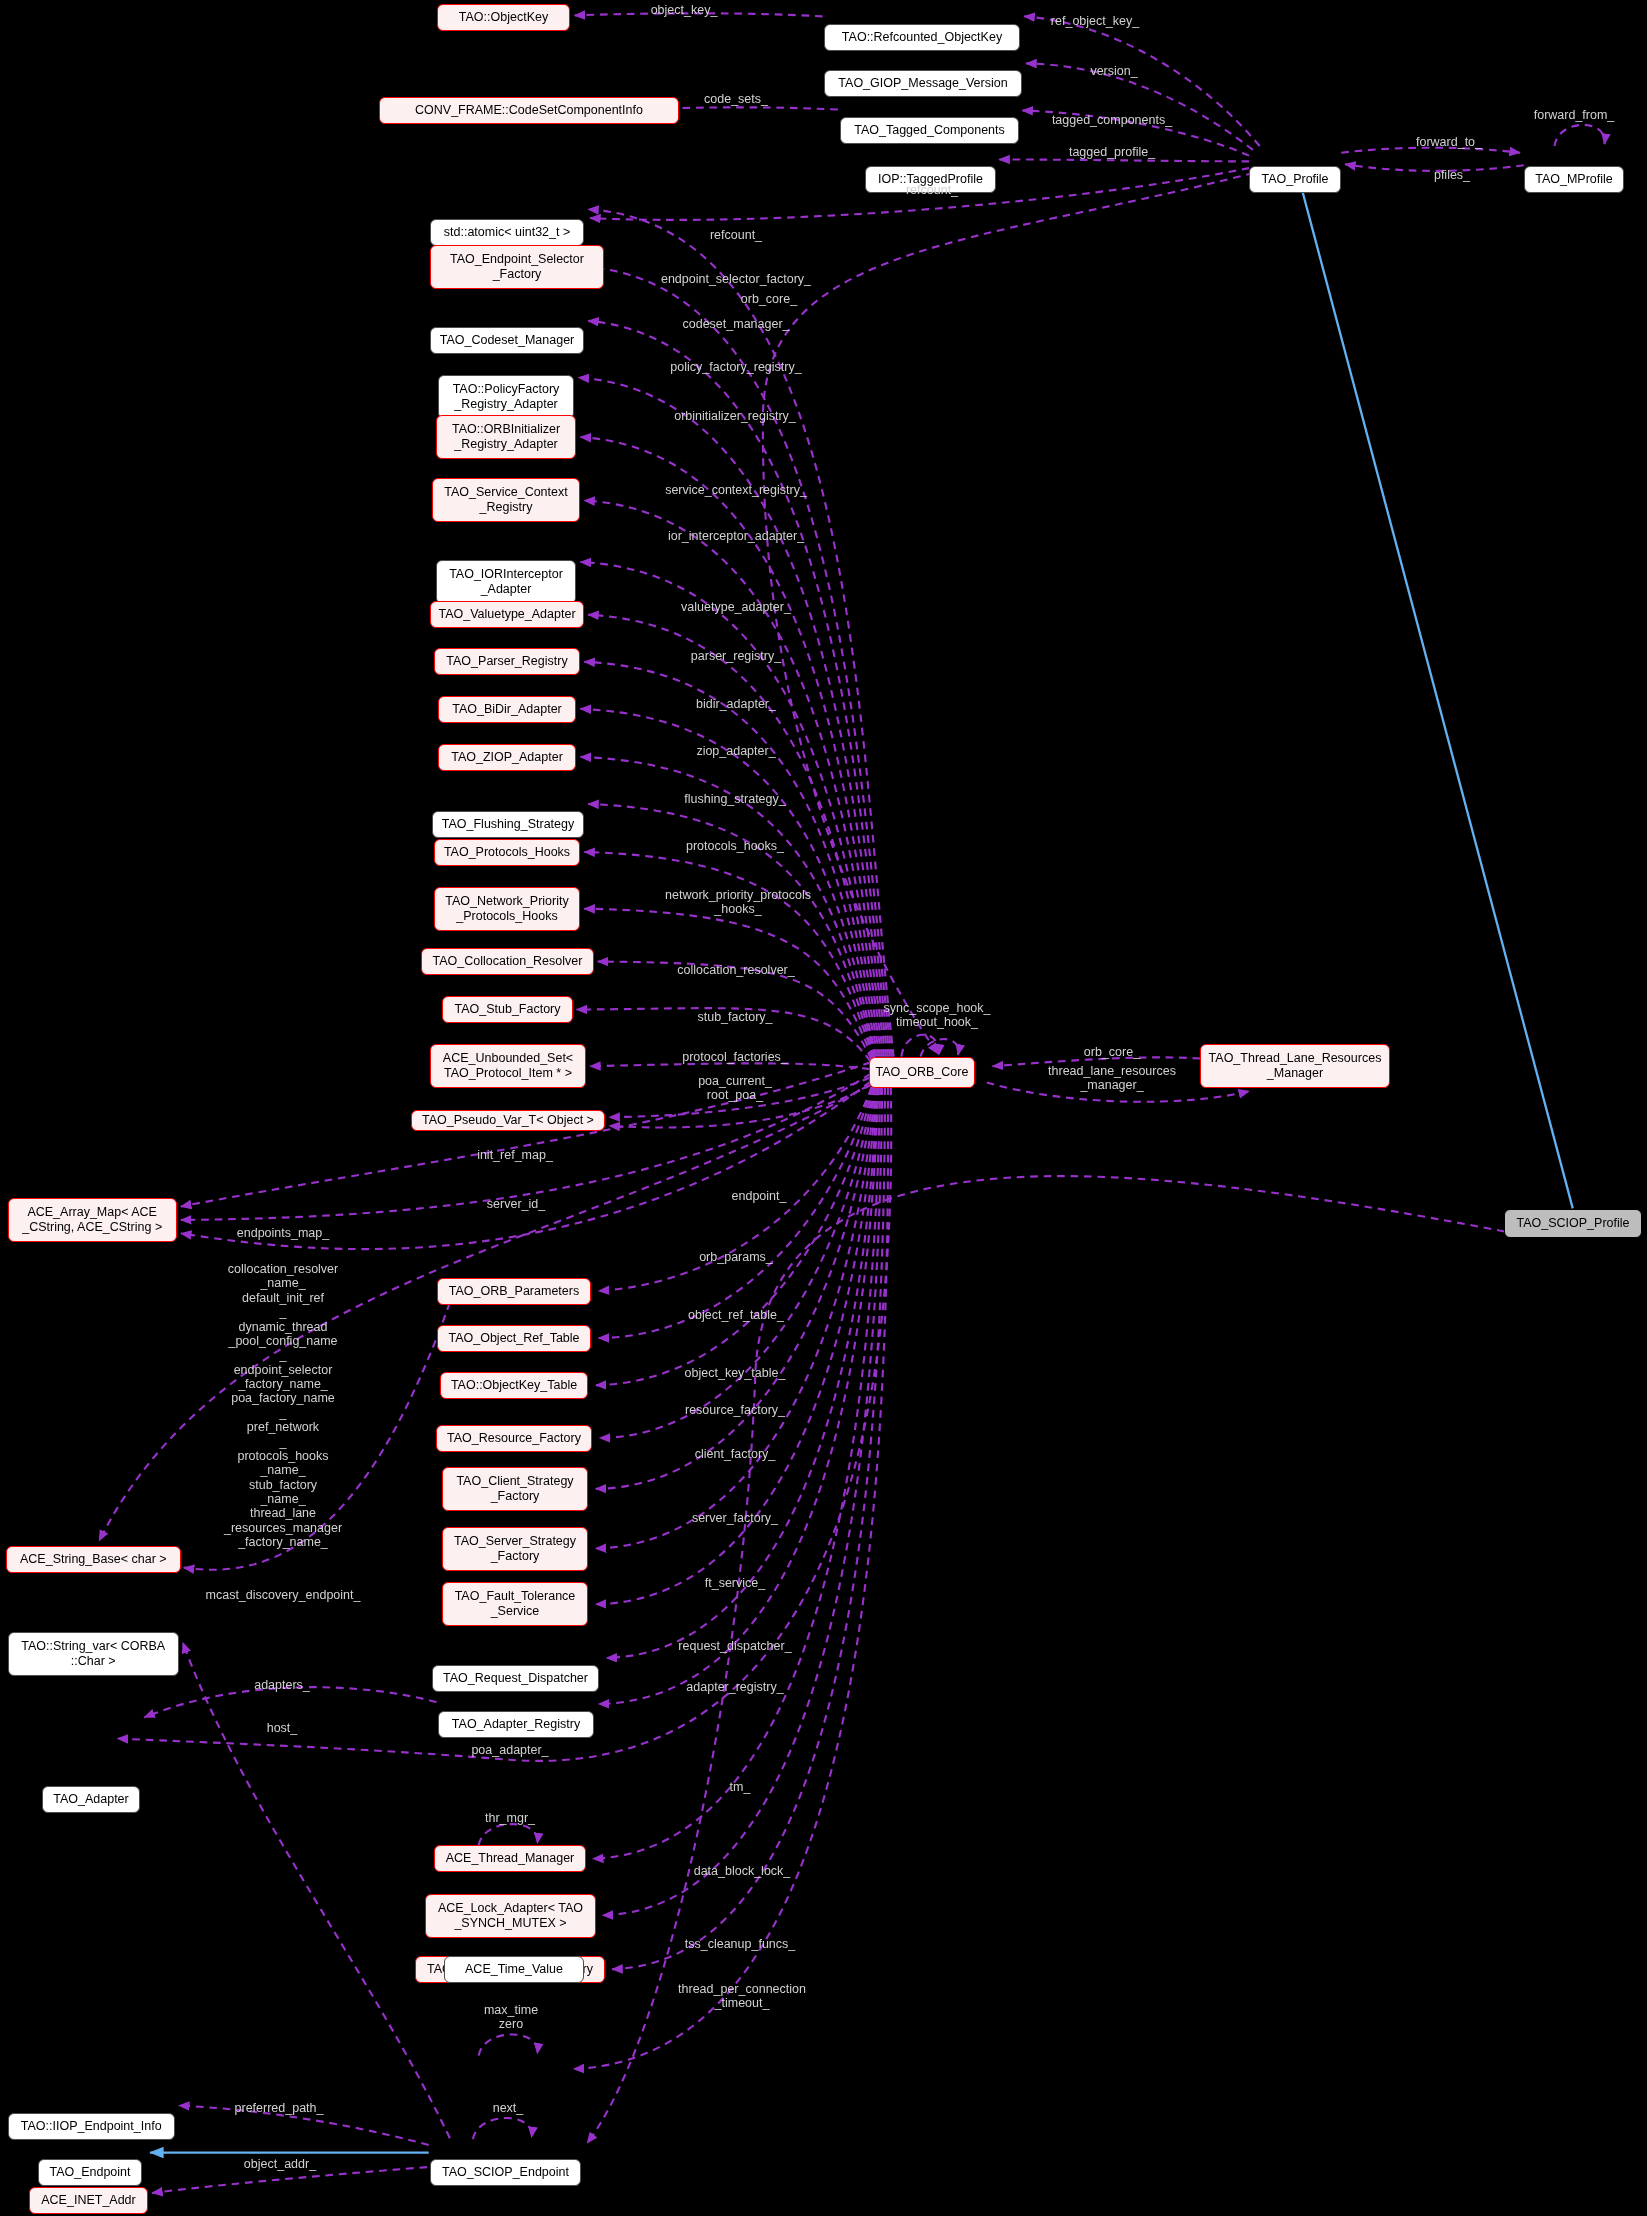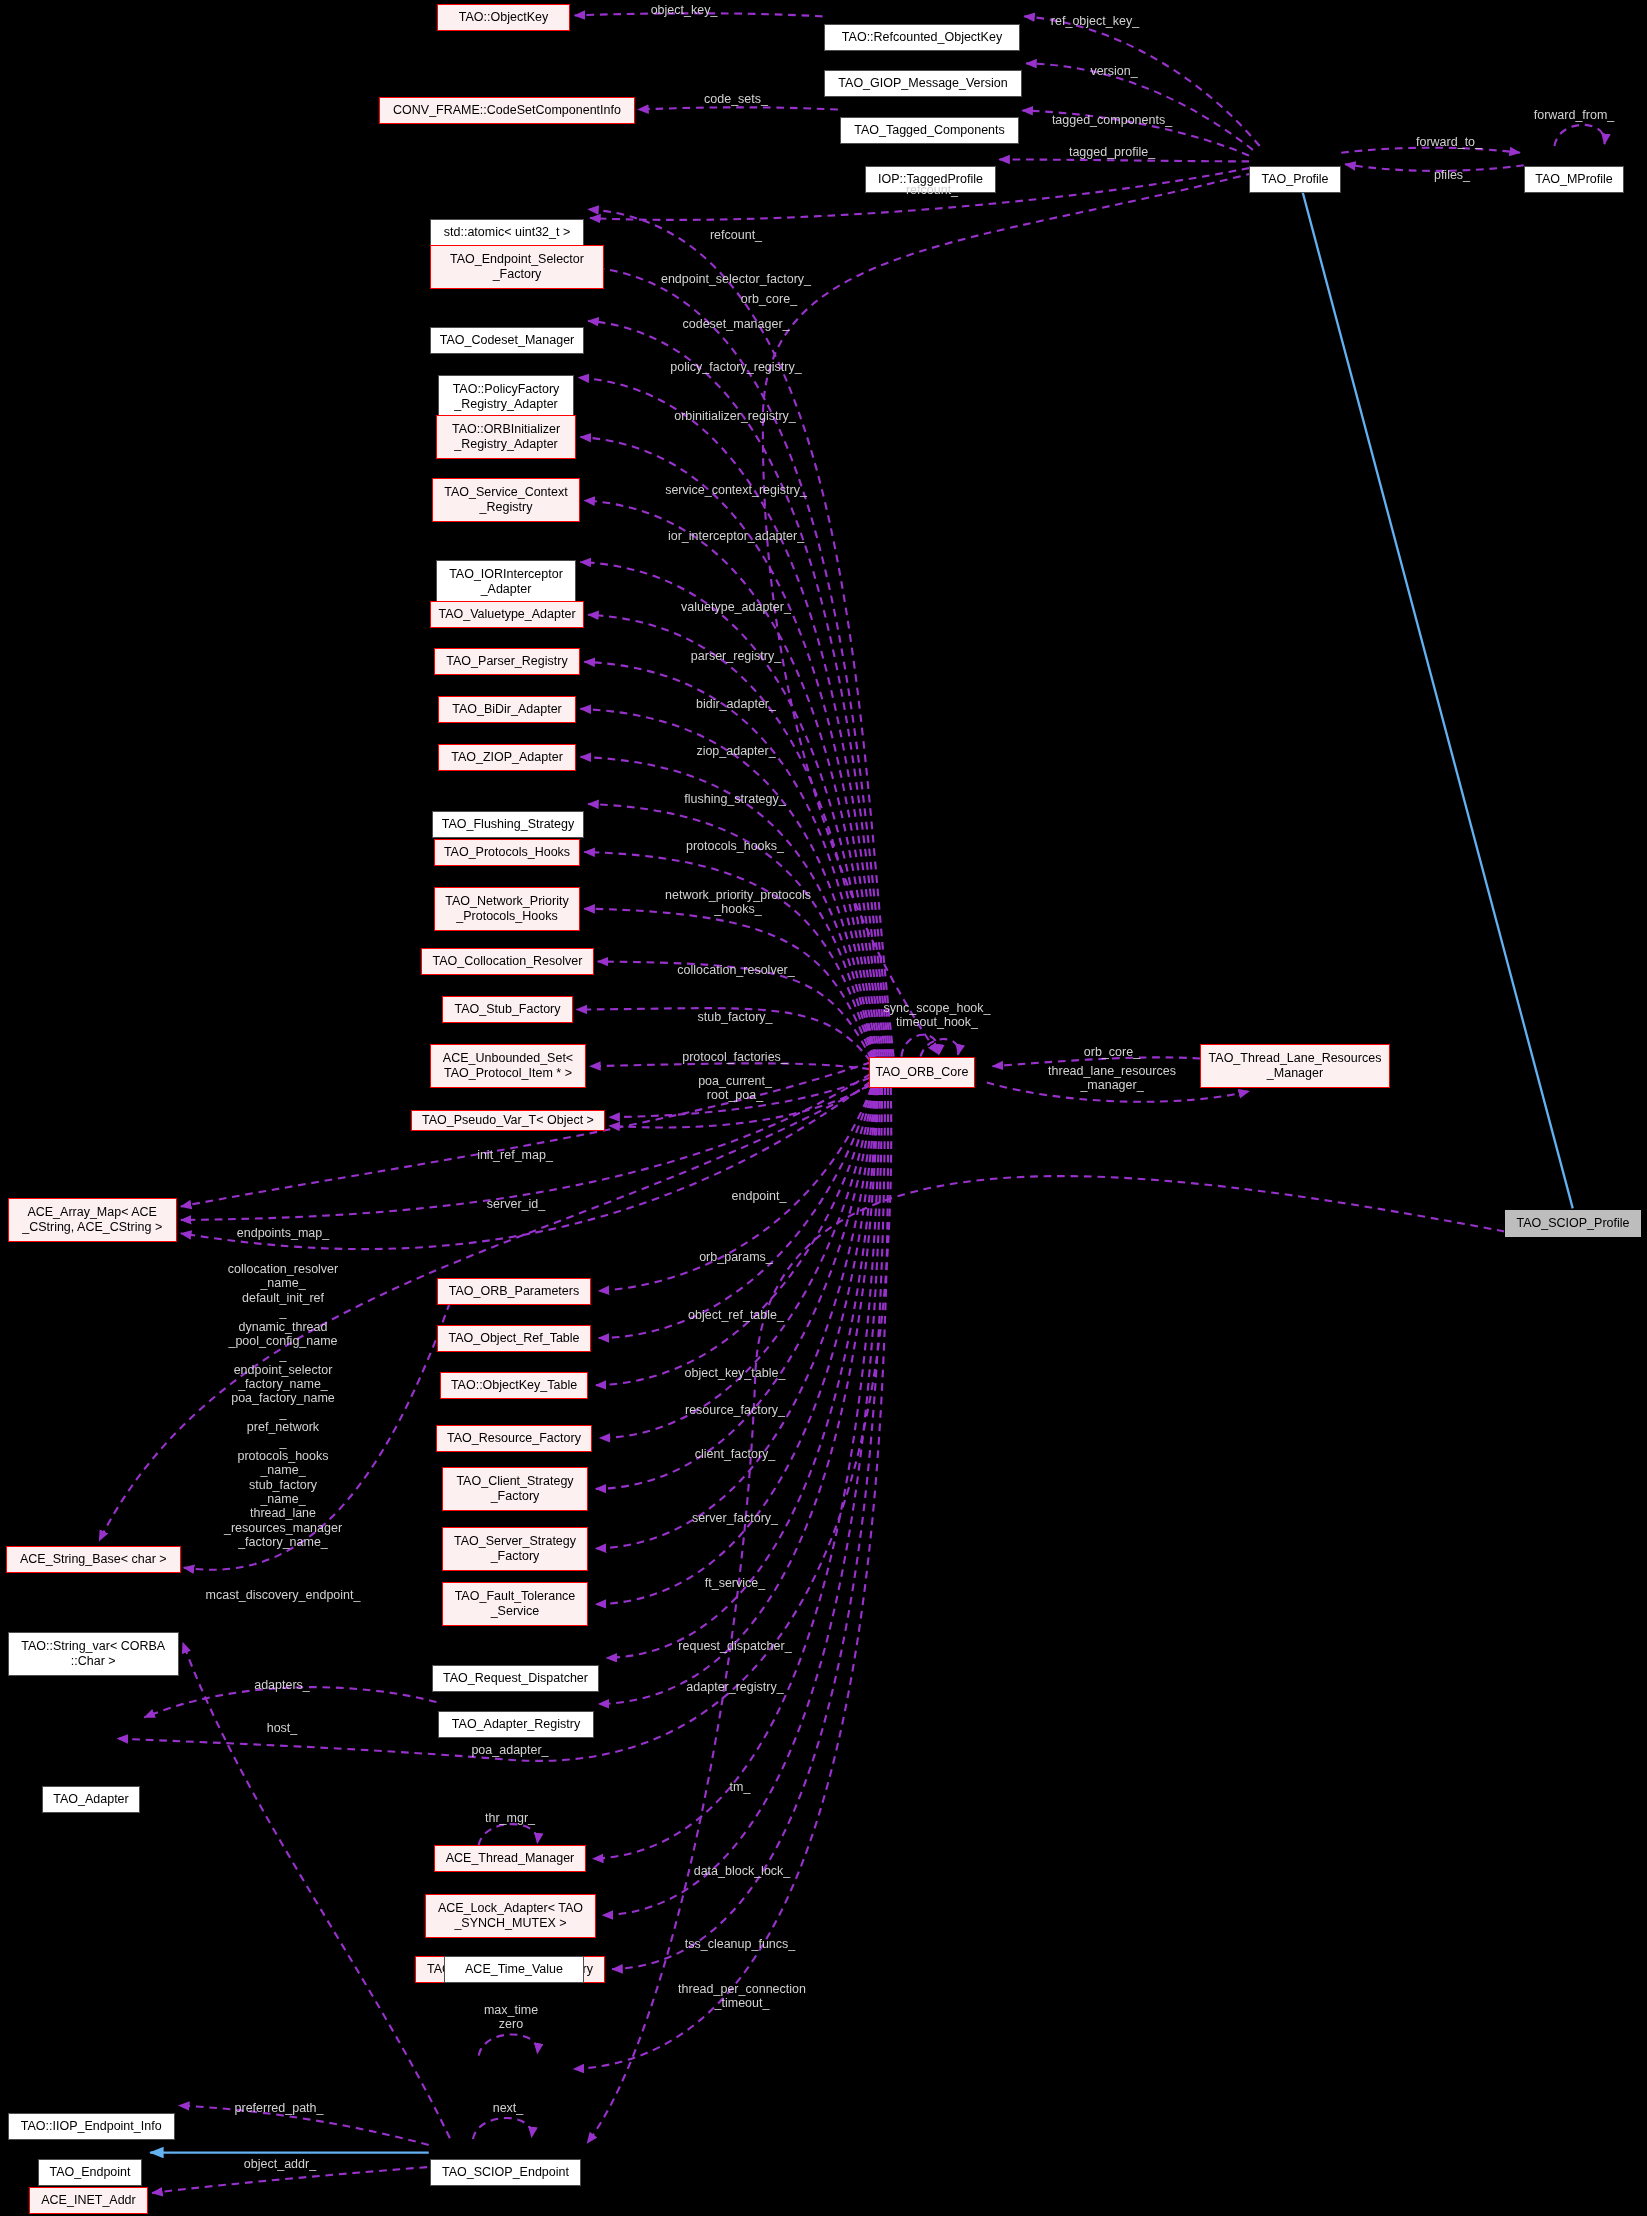--- a/index.html
+++ b/index.html
@@ -1,21 +1,21 @@
 <!DOCTYPE html>
 <html><head>
 <meta charset="utf-8">
 <style>
   html,body{margin:0;padding:0;background:#000;}
   .stage{position:relative;width:1648px;height:2216px;background:#000;
          font-family:"Liberation Sans",sans-serif;overflow:hidden;}
   svg.edges{position:absolute;left:0;top:0;width:1648px;height:2216px;}
   .node{position:absolute;display:flex;align-items:center;justify-content:center;
         text-align:center;font-size:12.5px;line-height:1.18;color:#000;
-        white-space:pre-line;box-sizing:border-box;padding:1px 3.8px;cursor:pointer;}
+        white-space:pre-line;box-sizing:border-box;padding:1px 3.8px;cursor:pointer;border-radius:6px;}
   .node.red{background:#fdf0f0;border:1.9px solid #ff0000;}
   .node.gray{background:#ffffff;border:1.9px solid #4e4e4e;margin-top:20px;}
   .node.subject{background:#bdbdbd;border:1.9px solid #000000;color:#000;}
   .elabel{position:absolute;transform:translate(-50%,-50%);color:#d2d2d2;
           font-size:12.5px;line-height:1.15;white-space:pre-line;text-align:center;}
 </style>
 </head>
 <body>
 
 <div class="stage">
@@ -104,21 +104,21 @@
 
     <g fill="none" stroke="#64b1f2" stroke-width="2.4">
       <path d="M1637,1258 L1351,182" marker-end="url(#ab)"></path>
       <path d="M446,2241 L156,2241" marker-end="url(#ab)"></path>
     </g>
   </svg>
 
   <div class="node red" style="left:437px;top:3.8px;width:133px;height:27px">TAO::ObjectKey</div>
   <div class="node gray" style="left:824px;top:3.8px;width:196px;height:27px">TAO::Refcounted_ObjectKey</div>
   <div class="node gray" style="left:824px;top:50px;width:198px;height:27px">TAO_GIOP_Message_Version</div>
-  <div class="node red" style="left:379px;top:97px;width:256px;height:27px">CONV_FRAME::CodeSetComponentInfo</div>
+  <div class="node red" style="left:379px;top:97px;width:300px;height:27px">CONV_FRAME::CodeSetComponentInfo</div>
   <div class="node gray" style="left:840px;top:97px;width:179px;height:27px">TAO_Tagged_Components</div>
   <div class="node gray" style="left:865px;top:146px;width:131px;height:27px">IOP::TaggedProfile</div>
   <div class="node gray" style="left:1249px;top:146px;width:92px;height:27px">TAO_Profile</div>
   <div class="node gray" style="left:1524px;top:146px;width:100px;height:27px">TAO_MProfile</div>
 
   <div class="node gray" style="left:430px;top:199px;width:154px;height:27px">std::atomic&lt; uint32_t &gt;</div>
   <div class="node red" style="left:430px;top:245px;width:174px;height:44px">TAO_Endpoint_Selector
 _Factory</div>
   <div class="node gray" style="left:430px;top:307px;width:154px;height:27px">TAO_Codeset_Manager</div>
   <div class="node gray" style="left:438px;top:355px;width:136px;height:44px">TAO::PolicyFactory

